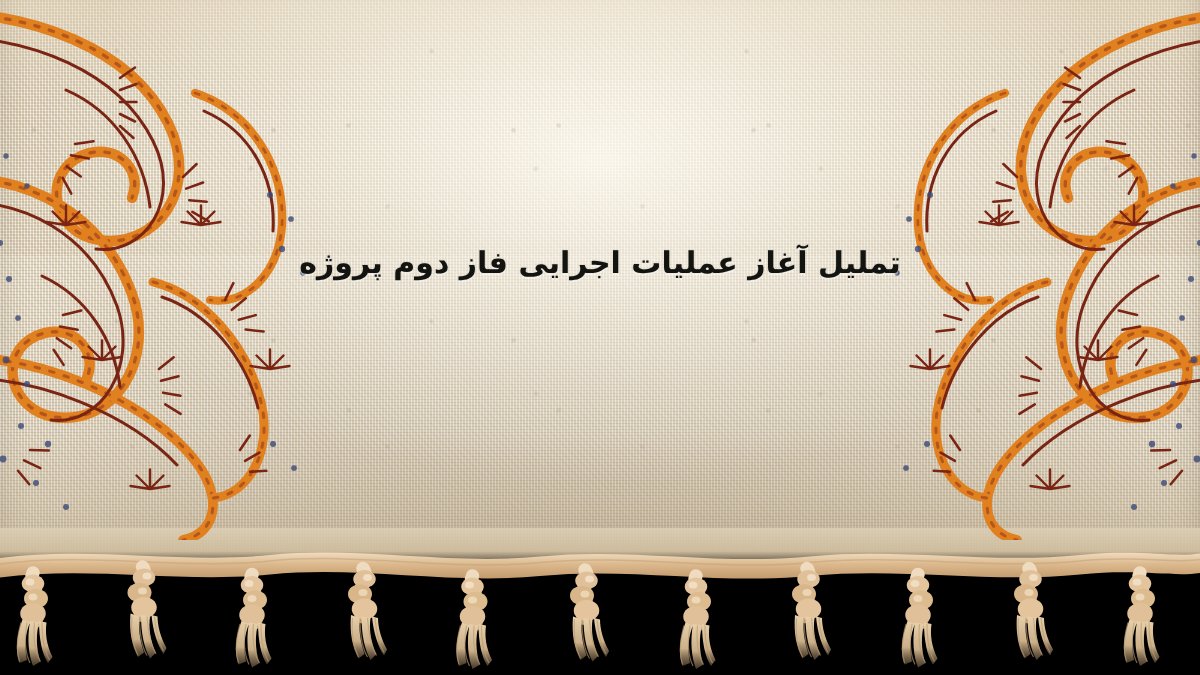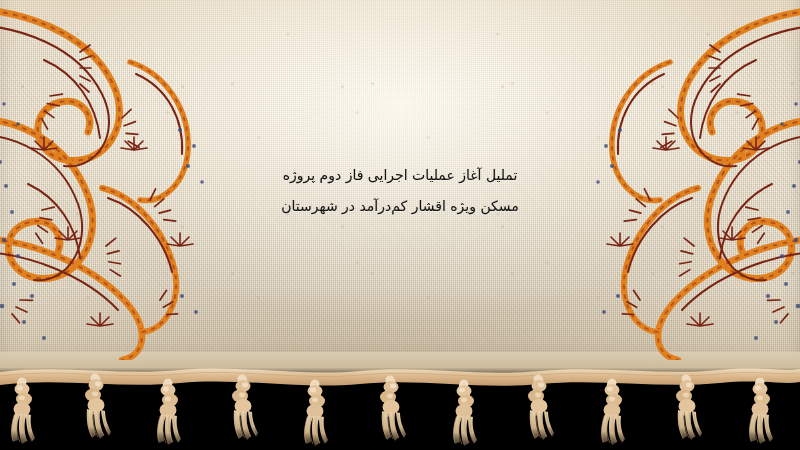--- a/index.html
+++ b/index.html
@@ -48,21 +48,21 @@
 
   
   .headline{
     position:absolute;left:0;right:0;top:160px;
     text-align:center;direction:rtl;
     line-height:31px;
   }
   .headline .ln{
     display:block;
     font-family:"DejaVu Sans","Liberation Sans",sans-serif;
-    font-size:14px;font-weight:400;color:#131310;
+    font-size:20px;font-weight:700;color:#131310;
     letter-spacing:-.2px;
     text-shadow:0 1px 0 rgba(255,255,255,.45), 0 0 1px rgba(0,0,0,.25);
   }
 
   
   .fringe{position:absolute;left:0;top:356px;width:800px;height:94px;pointer-events:none;}
   .backdrop{position:absolute;left:0;top:374px;width:800px;height:76px;background:#000;}
 </style>
 </head>
 <body>
@@ -284,21 +284,20 @@
         <circle cx="210" cy="146" r="1.9"></circle>
       <circle cx="204" cy="166" r="2.1"></circle>
         <circle cx="218" cy="182" r="1.8"></circle>
       <circle cx="198" cy="296" r="2"></circle>
         <circle cx="212" cy="312" r="1.9"></circle>
     </g>
   </svg>
 
   <div class="headline">
     <span class="ln">تملیل آغاز عملیات اجرایی فاز دوم پروژه</span>
-    <span class="ln">مسکن ویژه اقشار کم‌درآمد در شهرستان</span>
   </div>
 
   <svg class="fringe" viewBox="0 0 800 94">
     <defs>
       <linearGradient id="cordg" x1="0" y1="0" x2="0" y2="1">
         <stop offset="0%" stop-color="#efdcc0"></stop>
         <stop offset="45%" stop-color="#dcb98d"></stop>
         <stop offset="100%" stop-color="#c29a6d"></stop>
       </linearGradient>
       <linearGradient id="tufg" x1="0" y1="0" x2="0" y2="1">

